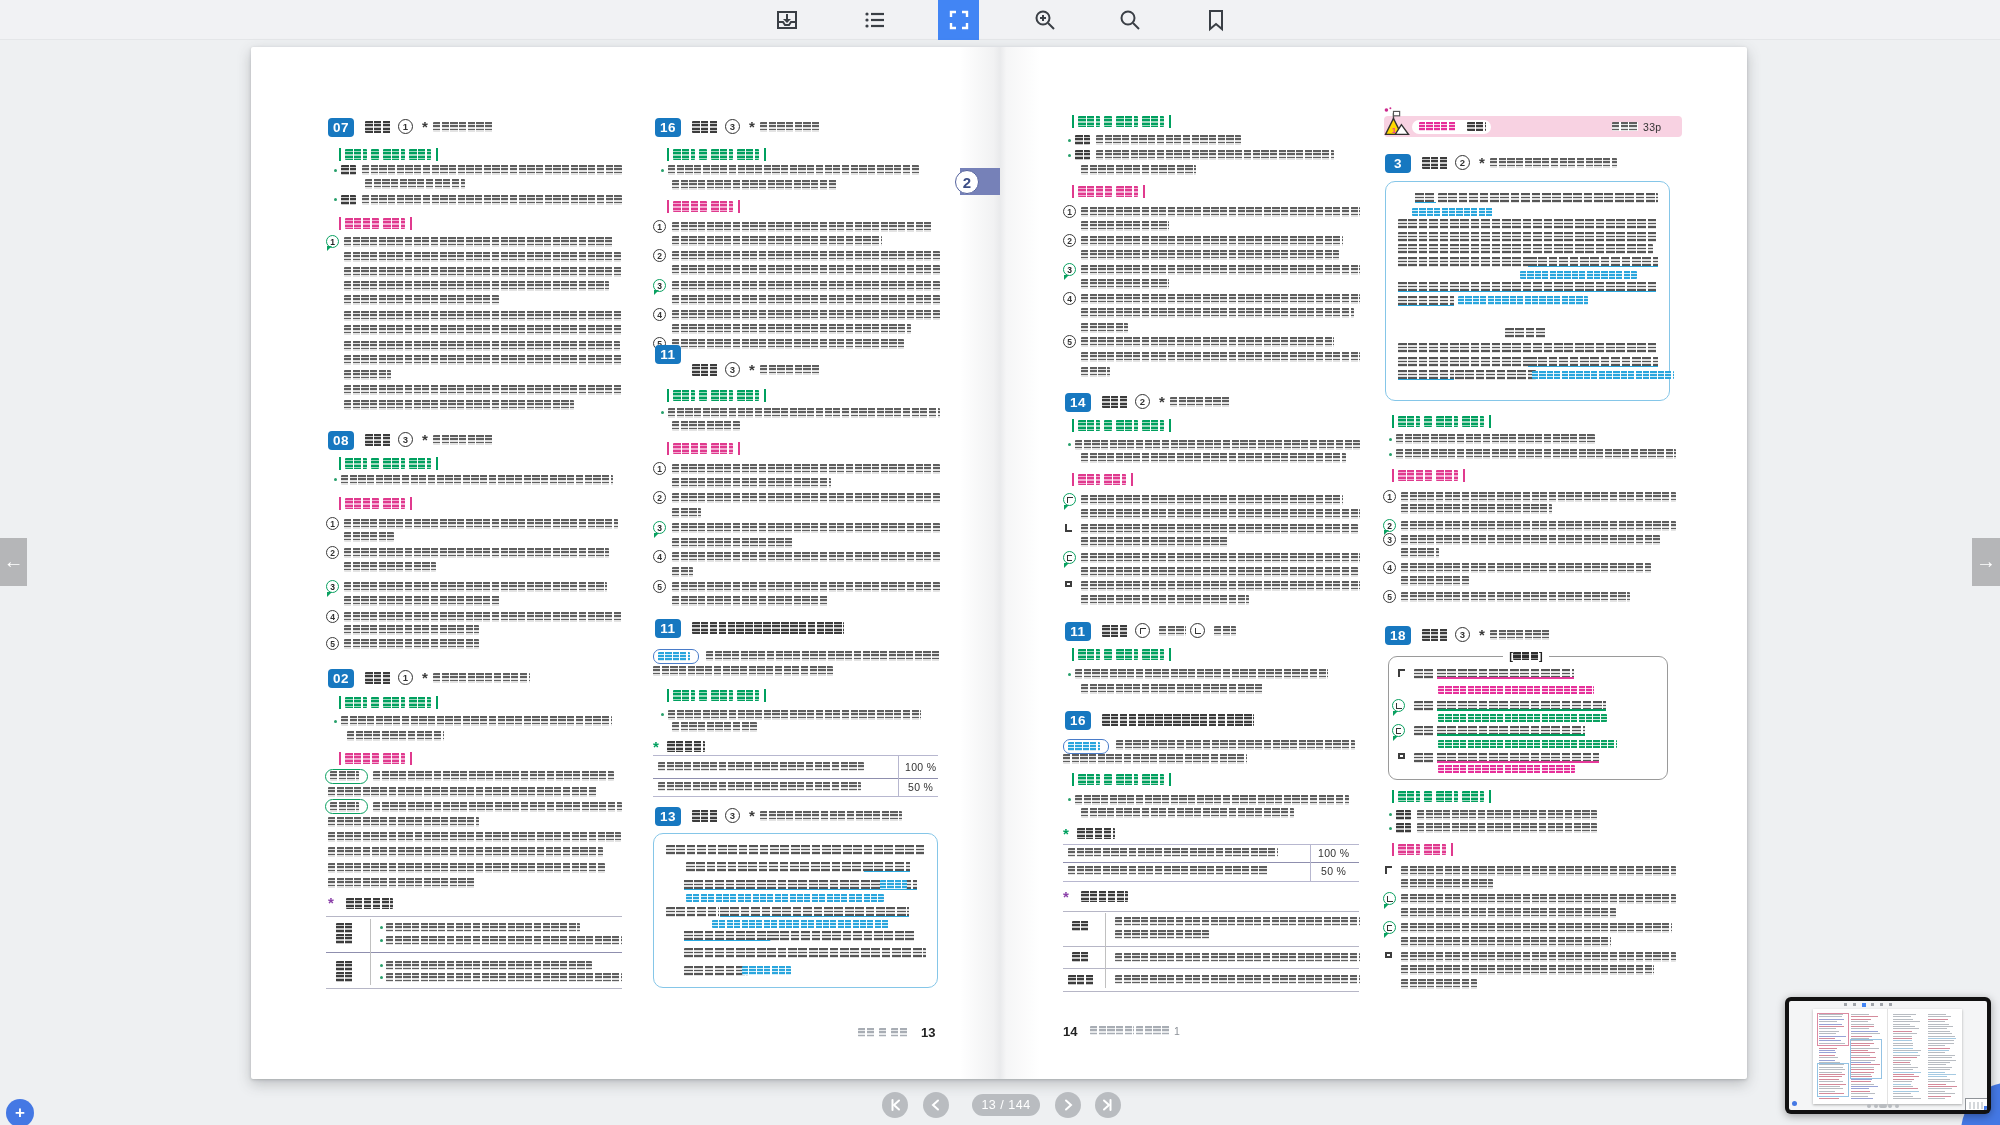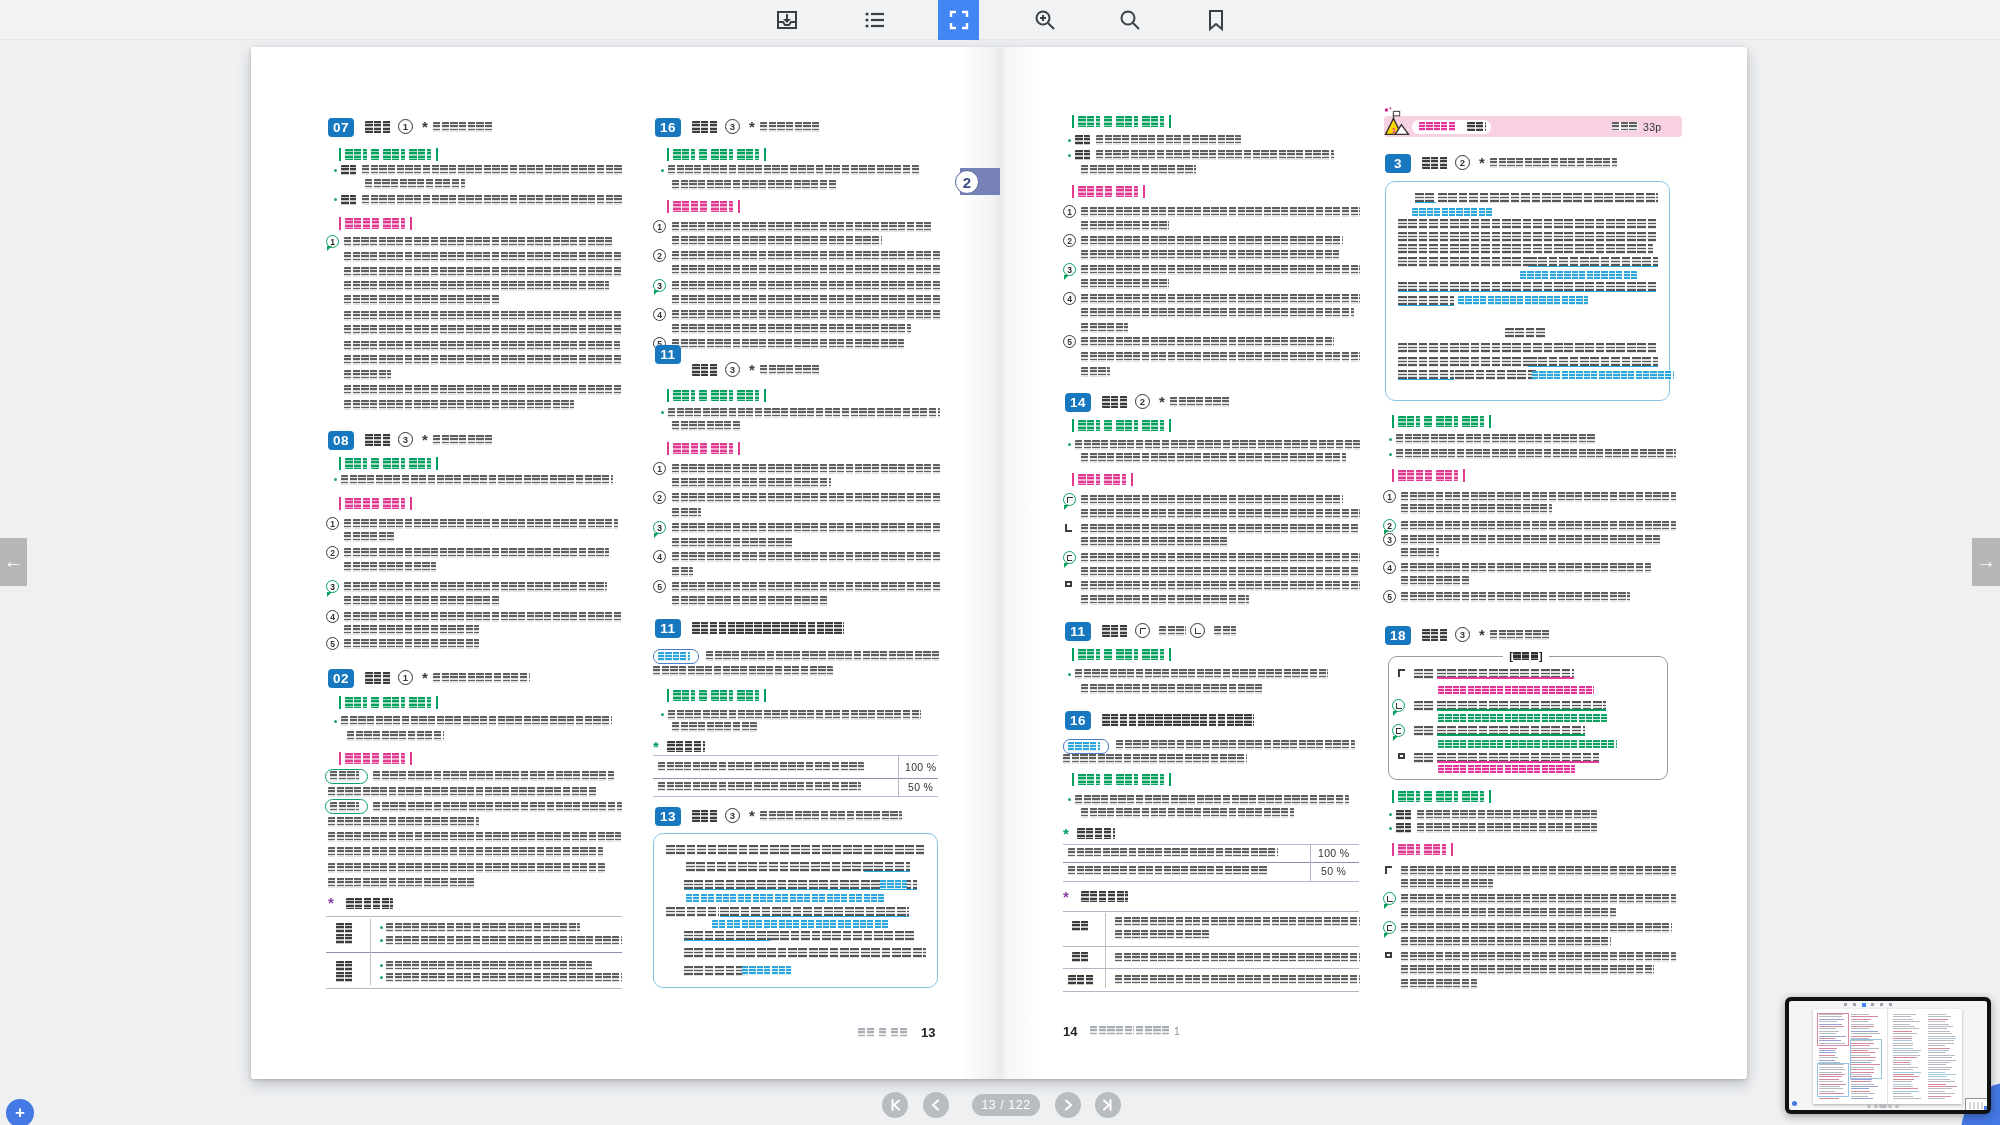--- a/index.html
+++ b/index.html
@@ -562,21 +562,21 @@
 <div style="position:absolute;left:1972px;top:538px;width:28px;height:48px;background:#b5b6b8;color:#fff;font-size:20px;text-align:center;line-height:46px">→</div>
 <div style="position:absolute;left:882px;top:1092px;width:26px;height:26px;border-radius:50%;background:#b9bcc0"></div>
 <svg style="position:absolute;left:882px;top:1092px;width:26px;height:26px" viewBox="0 0 26 26">
       <path d="M10.5 8v10" stroke="#fff" stroke-width="2" fill="none" stroke-linecap="round"></path>
       <path d="M17 8.5l-5 4.5 5 4.5" stroke="#fff" stroke-width="2" fill="none" stroke-linecap="round"></path>
     </svg>
 <div style="position:absolute;left:923px;top:1092px;width:26px;height:26px;border-radius:50%;background:#b9bcc0"></div>
 <svg style="position:absolute;left:923px;top:1092px;width:26px;height:26px" viewBox="0 0 26 26">
       <path d="M15 8.5l-5 4.5 5 4.5" stroke="#fff" stroke-width="2" fill="none" stroke-linecap="round"></path>
     </svg>
-<div style="position:absolute;left:972px;top:1094px;width:68px;height:22px;border-radius:11px;background:#b9bcc0;color:#fff;font-size:12.5px;text-align:center;line-height:22px;letter-spacing:.5px">13 / 122</div>
+<div style="position:absolute;left:972px;top:1094px;width:68px;height:22px;border-radius:11px;background:#b9bcc0;color:#fff;font-size:12.5px;text-align:center;line-height:22px;letter-spacing:.5px">13 / 144</div>
 <div style="position:absolute;left:1055px;top:1092px;width:26px;height:26px;border-radius:50%;background:#b9bcc0"></div>
 <svg style="position:absolute;left:1055px;top:1092px;width:26px;height:26px" viewBox="0 0 26 26">
       <path d="M11 8.5l5 4.5-5 4.5" stroke="#fff" stroke-width="2" fill="none" stroke-linecap="round"></path>
     </svg>
 <div style="position:absolute;left:1095px;top:1092px;width:26px;height:26px;border-radius:50%;background:#b9bcc0"></div>
 <svg style="position:absolute;left:1095px;top:1092px;width:26px;height:26px" viewBox="0 0 26 26">
       <path d="M9 8.5l5 4.5-5 4.5" stroke="#fff" stroke-width="2" fill="none" stroke-linecap="round"></path>
       <path d="M15.5 8v10" stroke="#fff" stroke-width="2" fill="none" stroke-linecap="round"></path>
     </svg>
 <div style="position:absolute;left:6px;top:1099px;width:28px;height:28px;border-radius:50%;background:#4478e4;color:#fff;font-size:17px;font-weight:bold;text-align:center;line-height:27px">+</div>

